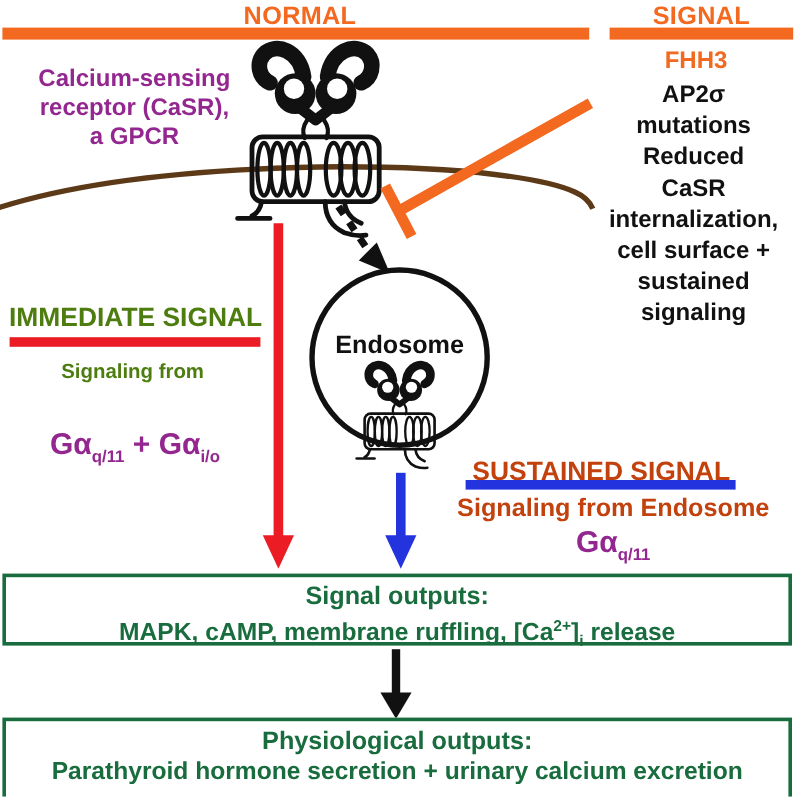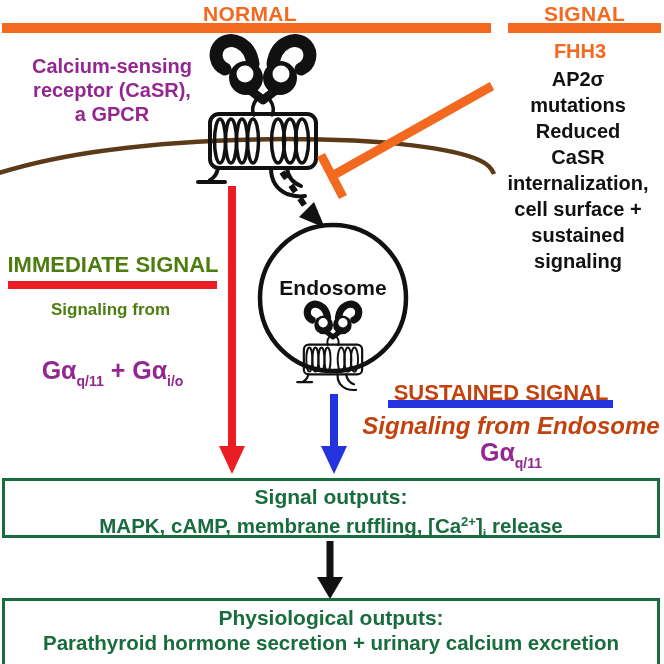--- a/index.html
+++ b/index.html
@@ -24,21 +24,21 @@
   .hdr{font-size:21px;letter-spacing:0.3px;}
   
   .casr-label{font-size:20px;line-height:24px;}
   .disease-col{font-size:20px;line-height:26px;}
   .fhh3{font-size:20px;}
   .sig-title{font-size:22px;white-space:nowrap;}
   .sig-body{font-size:17px;line-height:24px;}
   .galpha{font-size:25px;white-space:nowrap;}
   .gsub{font-size:14px;vertical-align:-7px;}
   .endo-label{font-size:21px;text-align:center;}
-  .sus-line{font-size:24px;white-space:nowrap;font-style:italic;}
+  .sus-line{font-size:21px;white-space:nowrap;}
   
   .gbox{
     position:absolute;left:2px;width:658px;border:3.5px solid #186C3D;
     color:#186C3D;text-align:center;background:#ffffff;
   }
   .gbox .t1{font-size:21px;line-height:25px;padding-top:3px;}
   .gbox .t2{font-size:20.5px;line-height:25px;white-space:nowrap;}
   .bsup{font-size:13px;vertical-align:7px;}
   .bsub{font-size:13px;vertical-align:-5px;}
 </style>

